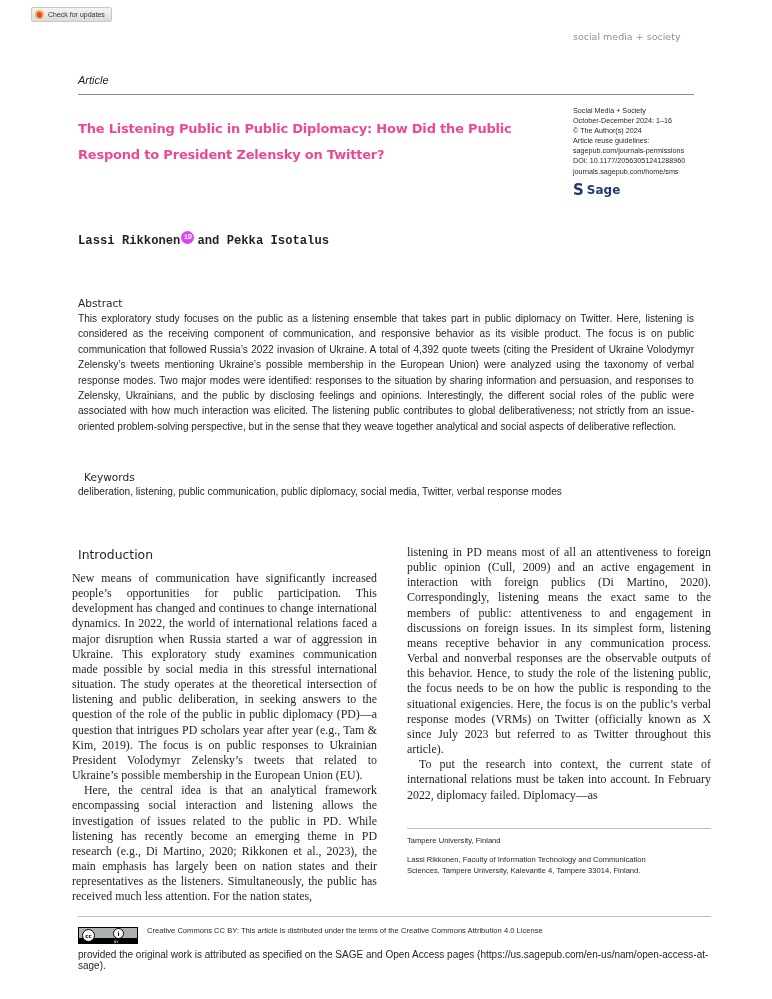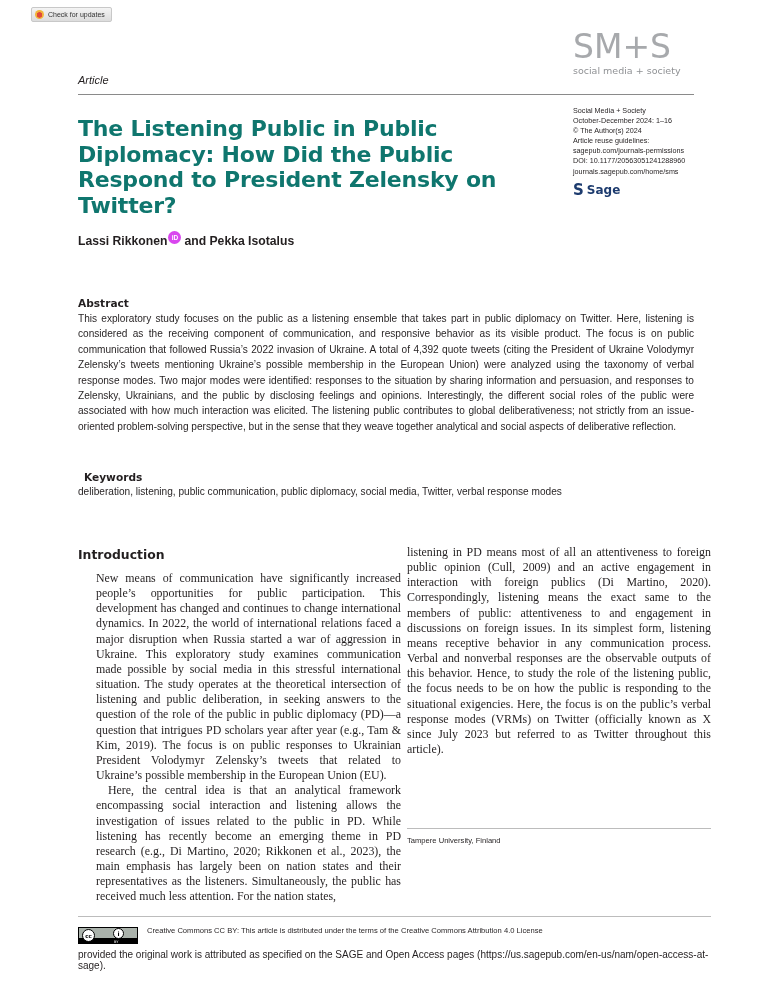--- a/index.html
+++ b/index.html
@@ -23,38 +23,38 @@
   #header-rule { left: 78px; top: 94px; width: 616px; height: 1px; background: #8a8a8a; }
 
   #journal-logo { left: 573px; top: 30px; width: 122px; }
   #journal-logo .logo-big { font-family: "DejaVu Sans", sans-serif; font-size: 33px; color: #a7a9ac; letter-spacing: 0px; line-height: 34px; display: block; }
   #journal-logo .logo-small { font-family: "DejaVu Sans", sans-serif; font-size: 9.5px; color: #8f9194; line-height: 11px; display: block; margin-top: 1px; }
 
   #journal-meta { left: 573px; top: 106px; font-family: "Liberation Sans", sans-serif; font-size: 7.2px; line-height: 10.1px; color: #231f20; }
   #sage-logo { left: 573px; top: 181px; display: flex; align-items: center; color: #1d3b6e; font-family: "DejaVu Sans", sans-serif; font-weight: bold; font-size: 12px; }
   #sage-logo .s-mark { font-size: 15px; font-weight: bold; margin-right: 3px; font-family: "DejaVu Sans", sans-serif; }
 
-  #article-title { left: 78px; top: 116px; width: 470px; font-family: "DejaVu Sans", sans-serif; font-weight: bold; font-size: 22px; line-height: 25.5px; color: #0f766e; letter-spacing: -0.2px; }
+  #article-title { left: 78px; top: 116px; width: 470px; font-family: "DejaVu Sans", sans-serif; font-weight: bold; font-size: 13px; line-height: 25.5px; color: #ec4899; letter-spacing: -0.2px; }
 
-  #authors { left: 78px; top: 234px; font-family: Liberation Sans, sans-serif; font-weight: bold; font-size: 12.2px; color: #231f20; display: flex; align-items: center; text-align: center; }
+  #authors { left: 78px; top: 234px; font-family: Liberation Mono, monospace; font-weight: bold; font-size: 12.2px; color: #231f20; display: flex; align-items: center; text-align: center; }
   #authors .orcid { width: 13px; height: 13px; border-radius: 50%; background: #d946ef; color: #fff; font-size: 6.5px; font-weight: bold; display: inline-flex; align-items: center; justify-content: center; margin: -8px 3px 0 1px; }
 
-  .sect-heading { font-family: "DejaVu Sans", sans-serif; font-weight: bold; font-size: 10.6px; color: #231f20; }
+  .sect-heading { font-family: "DejaVu Sans", sans-serif; font-weight: normal; font-size: 10.6px; color: #231f20; }
   #abstract-heading { left: 78px; top: 297px; }
   #abstract-text { left: 78px; top: 311px; width: 616px; font-family: "Liberation Sans", sans-serif; font-size: 10.1px; line-height: 15.4px; text-align: justify; color: #231f20; }
 
   #keywords-heading { left: 84px; top: 471px; }
   #keywords-text { left: 78px; top: 486px; width: 616px; font-family: "Liberation Sans", sans-serif; font-size: 10.1px; color: #231f20; }
 
   #intro-heading { left: 78px; top: 547px; font-size: 12.4px; }
 
   .col-text { font-family: "Liberation Serif", serif; font-size: 11.9px; line-height: 15.15px; text-align: justify; color: #231f20; }
   .col-text p { margin: 0; }
   .col-text p.indent { text-indent: 12px; }
-  #col-left { left: 96px; top: 571px; width: 305px; }
+  #col-left { left: 72px; top: 571px; width: 305px; }
   #col-right { left: 407px; top: 545px; width: 304px; }
 
   #affil-rule { left: 407px; top: 828px; width: 304px; height: 1px; background: #bcbcbc; }
   #affil { left: 407px; top: 835px; width: 310px; font-family: "Liberation Sans", sans-serif; font-size: 7.6px; line-height: 11.5px; color: #231f20; }
   #affil .affil-inst { margin-bottom: 7px; }
   #affil .corr-head { font-family: "DejaVu Sans", sans-serif; font-weight: bold; font-size: 8.2px; }
 
   #footer-rule { left: 78px; top: 916px; width: 633px; height: 1px; background: #bcbcbc; }
   #cc-badge { left: 78px; top: 927px; width: 60px; height: 17px; background: #aab2ab; border: 1px solid #000; box-sizing: border-box; position: absolute; }
   #cc-badge .cc-black { position: absolute; left: 0; bottom: 0; width: 58px; height: 5px; background: #000; }
@@ -70,21 +70,20 @@
 
 <div id="check-updates" class="abs">
   <span class="cu-icon"></span>
   <span>Check for updates</span>
 </div>
 
 <div id="article-label" class="abs">Article</div>
 <div id="header-rule" class="abs"></div>
 
 <div id="journal-logo" class="abs">
-  <span class="logo-big">SM+S</span>
   <span class="logo-small">social media + society</span>
 </div>
 
 <div id="journal-meta" class="abs">
   <div>Social Media + Society</div>
   <div>October-December 2024: 1–16</div>
   <div>© The Author(s) 2024</div>
   <div>Article reuse guidelines:</div>
   <div>sagepub.com/journals-permissions</div>
   <div>DOI: 10.1177/20563051241288960</div>
@@ -112,25 +111,28 @@
 
 <div id="intro-heading" class="abs sect-heading">Introduction</div>
 
 <div id="col-left" class="abs col-text">
   <p>New means of communication have significantly increased people’s opportunities for public participation. This development has changed and continues to change international dynamics. In 2022, the world of international relations faced a major disruption when Russia started a war of aggression in Ukraine. This exploratory study examines communication made possible by social media in this stressful international situation. The study operates at the theoretical intersection of listening and public deliberation, in seeking answers to the question of the role of the public in public diplomacy (PD)—a question that intrigues PD scholars year after year (e.g., Tam &amp; Kim, 2019). The focus is on public responses to Ukrainian President Volodymyr Zelensky’s tweets that related to Ukraine’s possible membership in the European Union (EU).</p>
   <p class="indent">Here, the central idea is that an analytical framework encompassing social interaction and listening allows the investigation of issues related to the public in PD. While listening has recently become an emerging theme in PD research (e.g., Di Martino, 2020; Rikkonen et al., 2023), the main emphasis has largely been on nation states and their representatives as the listeners. Simultaneously, the public has received much less attention. For the nation states,</p>
 </div>
 
 <div id="col-right" class="abs col-text">
   <p>listening in PD means most of all an attentiveness to foreign public opinion (Cull, 2009) and an active engagement in interaction with foreign publics (Di Martino, 2020). Correspondingly, listening means the exact same to the members of public: attentiveness to and engagement in discussions on foreign issues. In its simplest form, listening means receptive behavior in any communication process. Verbal and nonverbal responses are the observable outputs of this behavior. Hence, to study the role of the listening public, the focus needs to be on how the public is responding to the situational exigencies. Here, the focus is on the public’s verbal response modes (VRMs) on Twitter (officially known as X since July 2023 but referred to as Twitter throughout this article).</p>
+  <p class="indent">To put the research into context, the current state of international relations must be taken into account. In February 2022, diplomacy failed. Diplomacy—as</p>
 </div>
 
 <div id="affil-rule" class="abs"></div>
 <div id="affil" class="abs">
   <div class="affil-inst">Tampere University, Finland</div>
+  <div>Lassi Rikkonen, Faculty of Information Technology and Communication</div>
+  <div>Sciences, Tampere University, Kalevantie 4, Tampere 33014, Finland.</div>
 </div>
 
 <div id="footer-rule" class="abs"></div>
 
 <div id="cc-badge">
   <span class="cc-black"></span>
   <span class="cc-circle">cc</span>
   <span class="by-circle">i</span>
   <span class="by-text">BY</span>
 </div>

